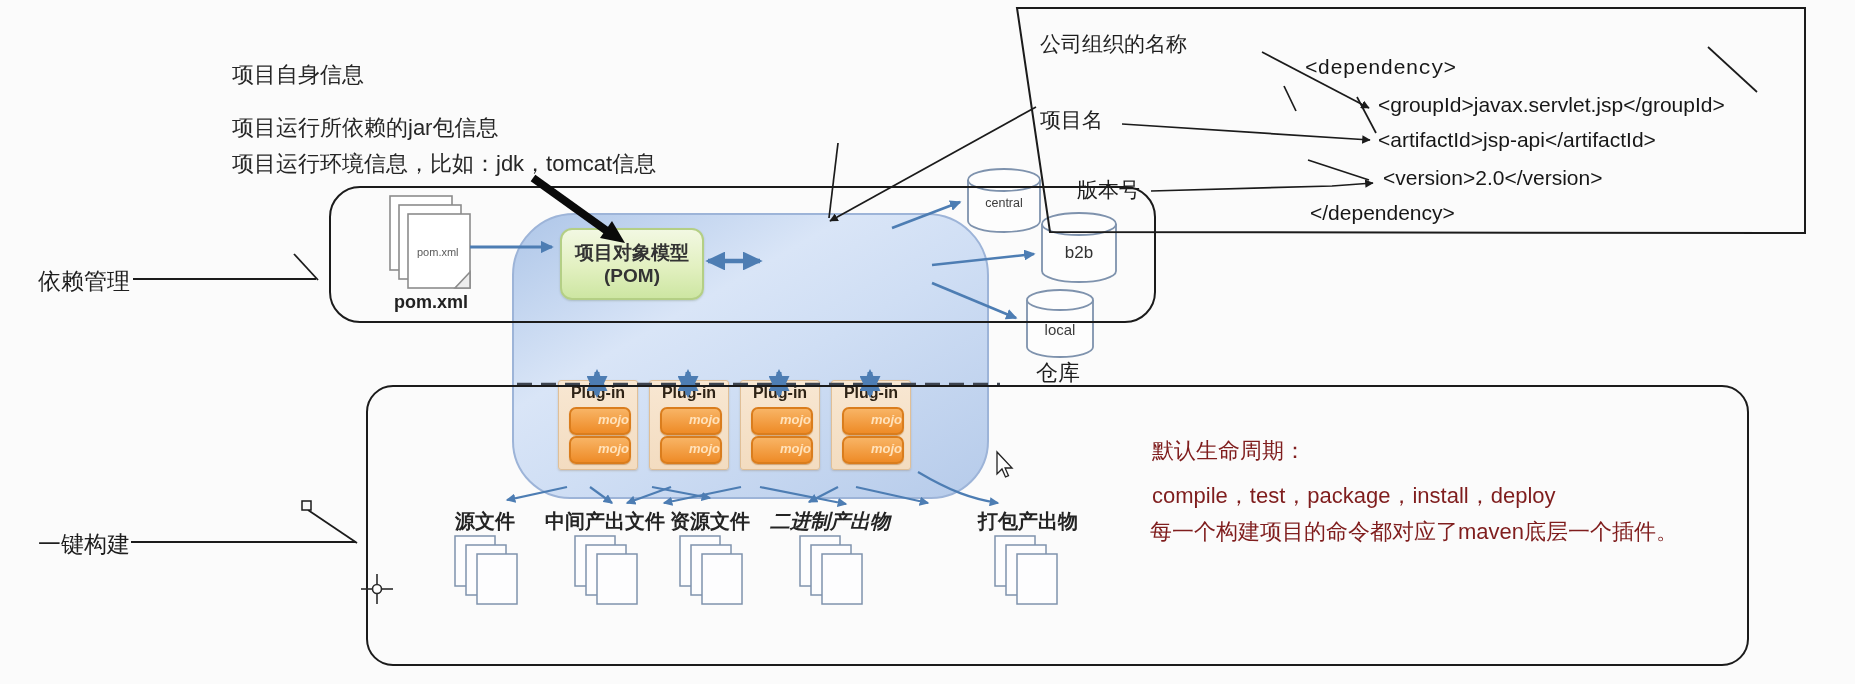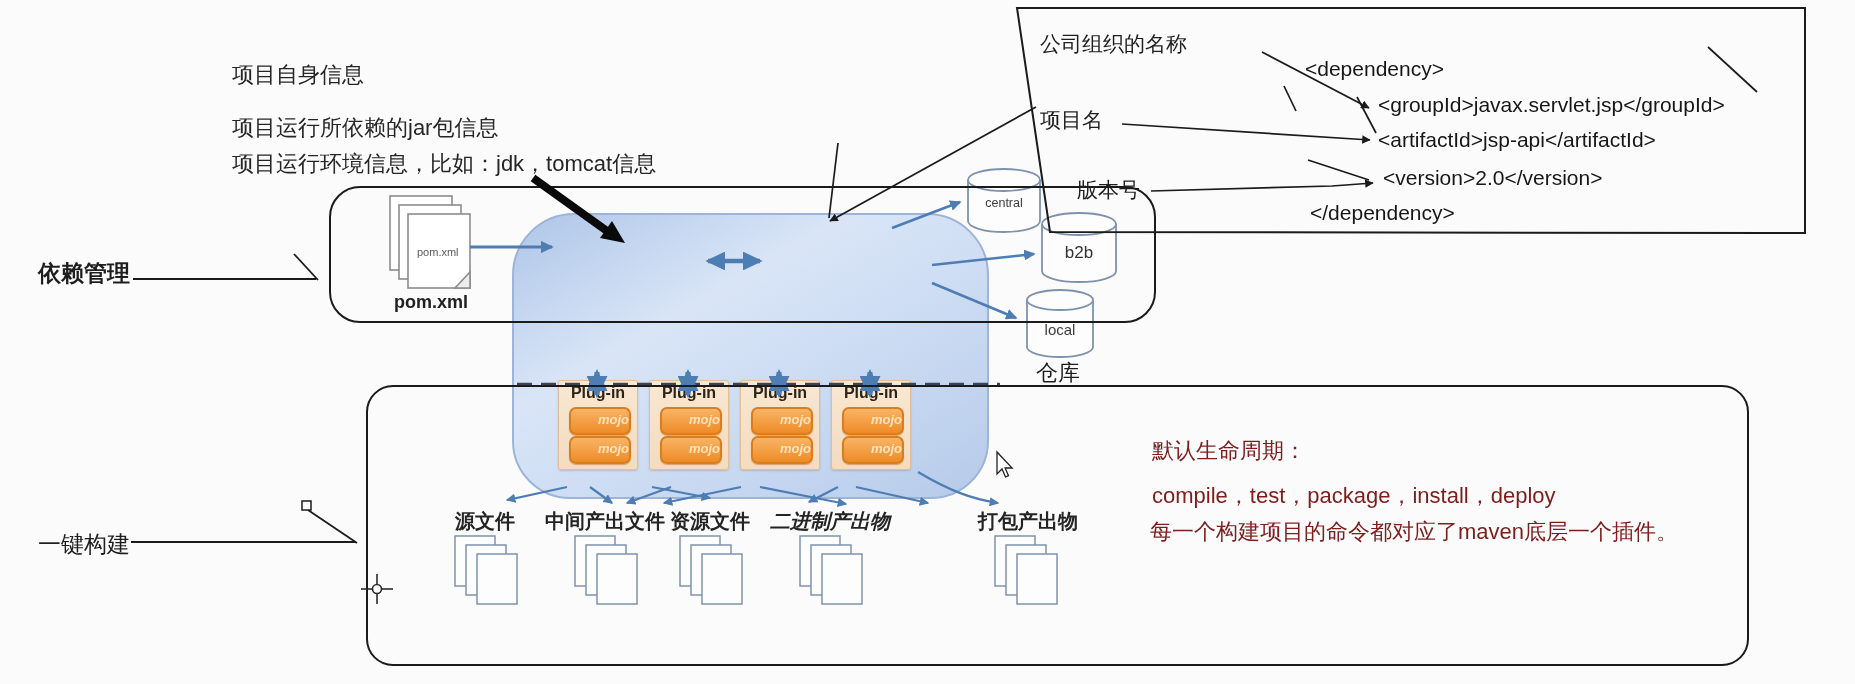--- a/index.html
+++ b/index.html
@@ -36,20 +36,24 @@
   .txtlayer{z-index:4;}
   #svg-annot{z-index:5;}
 </style>
 </head>
 <body>
 
 <div id="stage">
 
   <div class="blue-container"></div>
 
+  <div class="gbox" style="left:560px;top:228px;width:140px;height:68px;">
+    <div class="t1">项目对象模型</div>
+    <div class="t2">(POM)</div>
+  </div>
 
   <div class="plugin" style="left:558px;">
     <div class="ptitle">Plug-in</div>
     <div class="mojo" style="top:26px;">mojo</div>
     <div class="mojo" style="top:55px;">mojo</div>
   </div>
   <div class="plugin" style="left:649px;">
     <div class="ptitle">Plug-in</div>
     <div class="mojo" style="top:26px;">mojo</div>
     <div class="mojo" style="top:55px;">mojo</div>
@@ -148,41 +152,41 @@
         <path d="M918,472 C950,491 972,499 998,503" marker-end="url(#mb)"></path>
       </g>
     </g>
   </svg>
 
   <div class="txtlayer">
     <div class="abs lbl" style="left:232px;top:60px;">项目自身信息</div>
     <div class="abs lbl" style="left:232px;top:113px;">项目运行所依赖的jar包信息</div>
     <div class="abs lbl" style="left:232px;top:149px;">项目运行环境信息，比如：jdk，tomcat信息</div>
 
-    <div class="abs sidelbl" style="left:38px;top:258px;font-weight:bold;">依赖管理</div>
+    <div class="abs sidelbl" style="left:38px;top:266px;">依赖管理</div>
     <div class="abs sidelbl" style="left:38px;top:529px;">一键构建</div>
 
     <div class="abs" style="left:394px;top:292px;font-size:18px;font-weight:bold;color:#222;">pom.xml</div>
     <div class="abs" style="left:1036px;top:358px;font-size:22px;color:#1e1e1e;">仓库</div>
 
     <div class="abs outlbl" style="left:485px;top:508px;">源文件</div>
     <div class="abs outlbl" style="left:605px;top:508px;">中间产出文件</div>
     <div class="abs outlbl" style="left:710px;top:508px;">资源文件</div>
     <div class="abs outlbl" style="left:830px;top:508px;font-style:italic;">二进制产出物</div>
     <div class="abs outlbl" style="left:1028px;top:508px;">打包产出物</div>
 
     <div class="abs notes" style="left:1152px;top:436px;">默认生命周期：</div>
     <div class="abs notes" style="left:1152px;top:481px;">compile，test，package，install，deploy</div>
     <div class="abs notes" style="left:1150px;top:517px;">每一个构建项目的命令都对应了maven底层一个插件。</div>
 
     <div class="abs xmllbl" style="left:1040px;top:30px;">公司组织的名称</div>
     <div class="abs xmllbl" style="left:1040px;top:106px;">项目名</div>
     <div class="abs xmllbl" style="left:1077px;top:176px;">版本号</div>
 
-    <div class="abs code" style="left:1305px;top:57px;">&lt;dependency&gt;</div>
+    <div class="abs code" style="left:1305px;top:57px;font-family:Liberation Mono, monospace;">&lt;dependency&gt;</div>
     <div class="abs code" style="left:1378px;top:93px;">&lt;groupId&gt;javax.servlet.jsp&lt;/groupId&gt;</div>
     <div class="abs code" style="left:1378px;top:128px;">&lt;artifactId&gt;jsp-api&lt;/artifactId&gt;</div>
     <div class="abs code" style="left:1383px;top:166px;">&lt;version&gt;2.0&lt;/version&gt;</div>
     <div class="abs code" style="left:1310px;top:201px;">&lt;/dependency&gt;</div>
   </div>
 
   <svg id="svg-annot" width="1855" height="684" viewBox="0 0 1855 684">
     <defs>
       <marker id="mk" markerWidth="5.5" markerHeight="5" refX="4.6" refY="2.5" orient="auto" markerUnits="strokeWidth">
         <path d="M0,0 L5,2.5 L0,5 Z" fill="#1b1b1b"></path>

